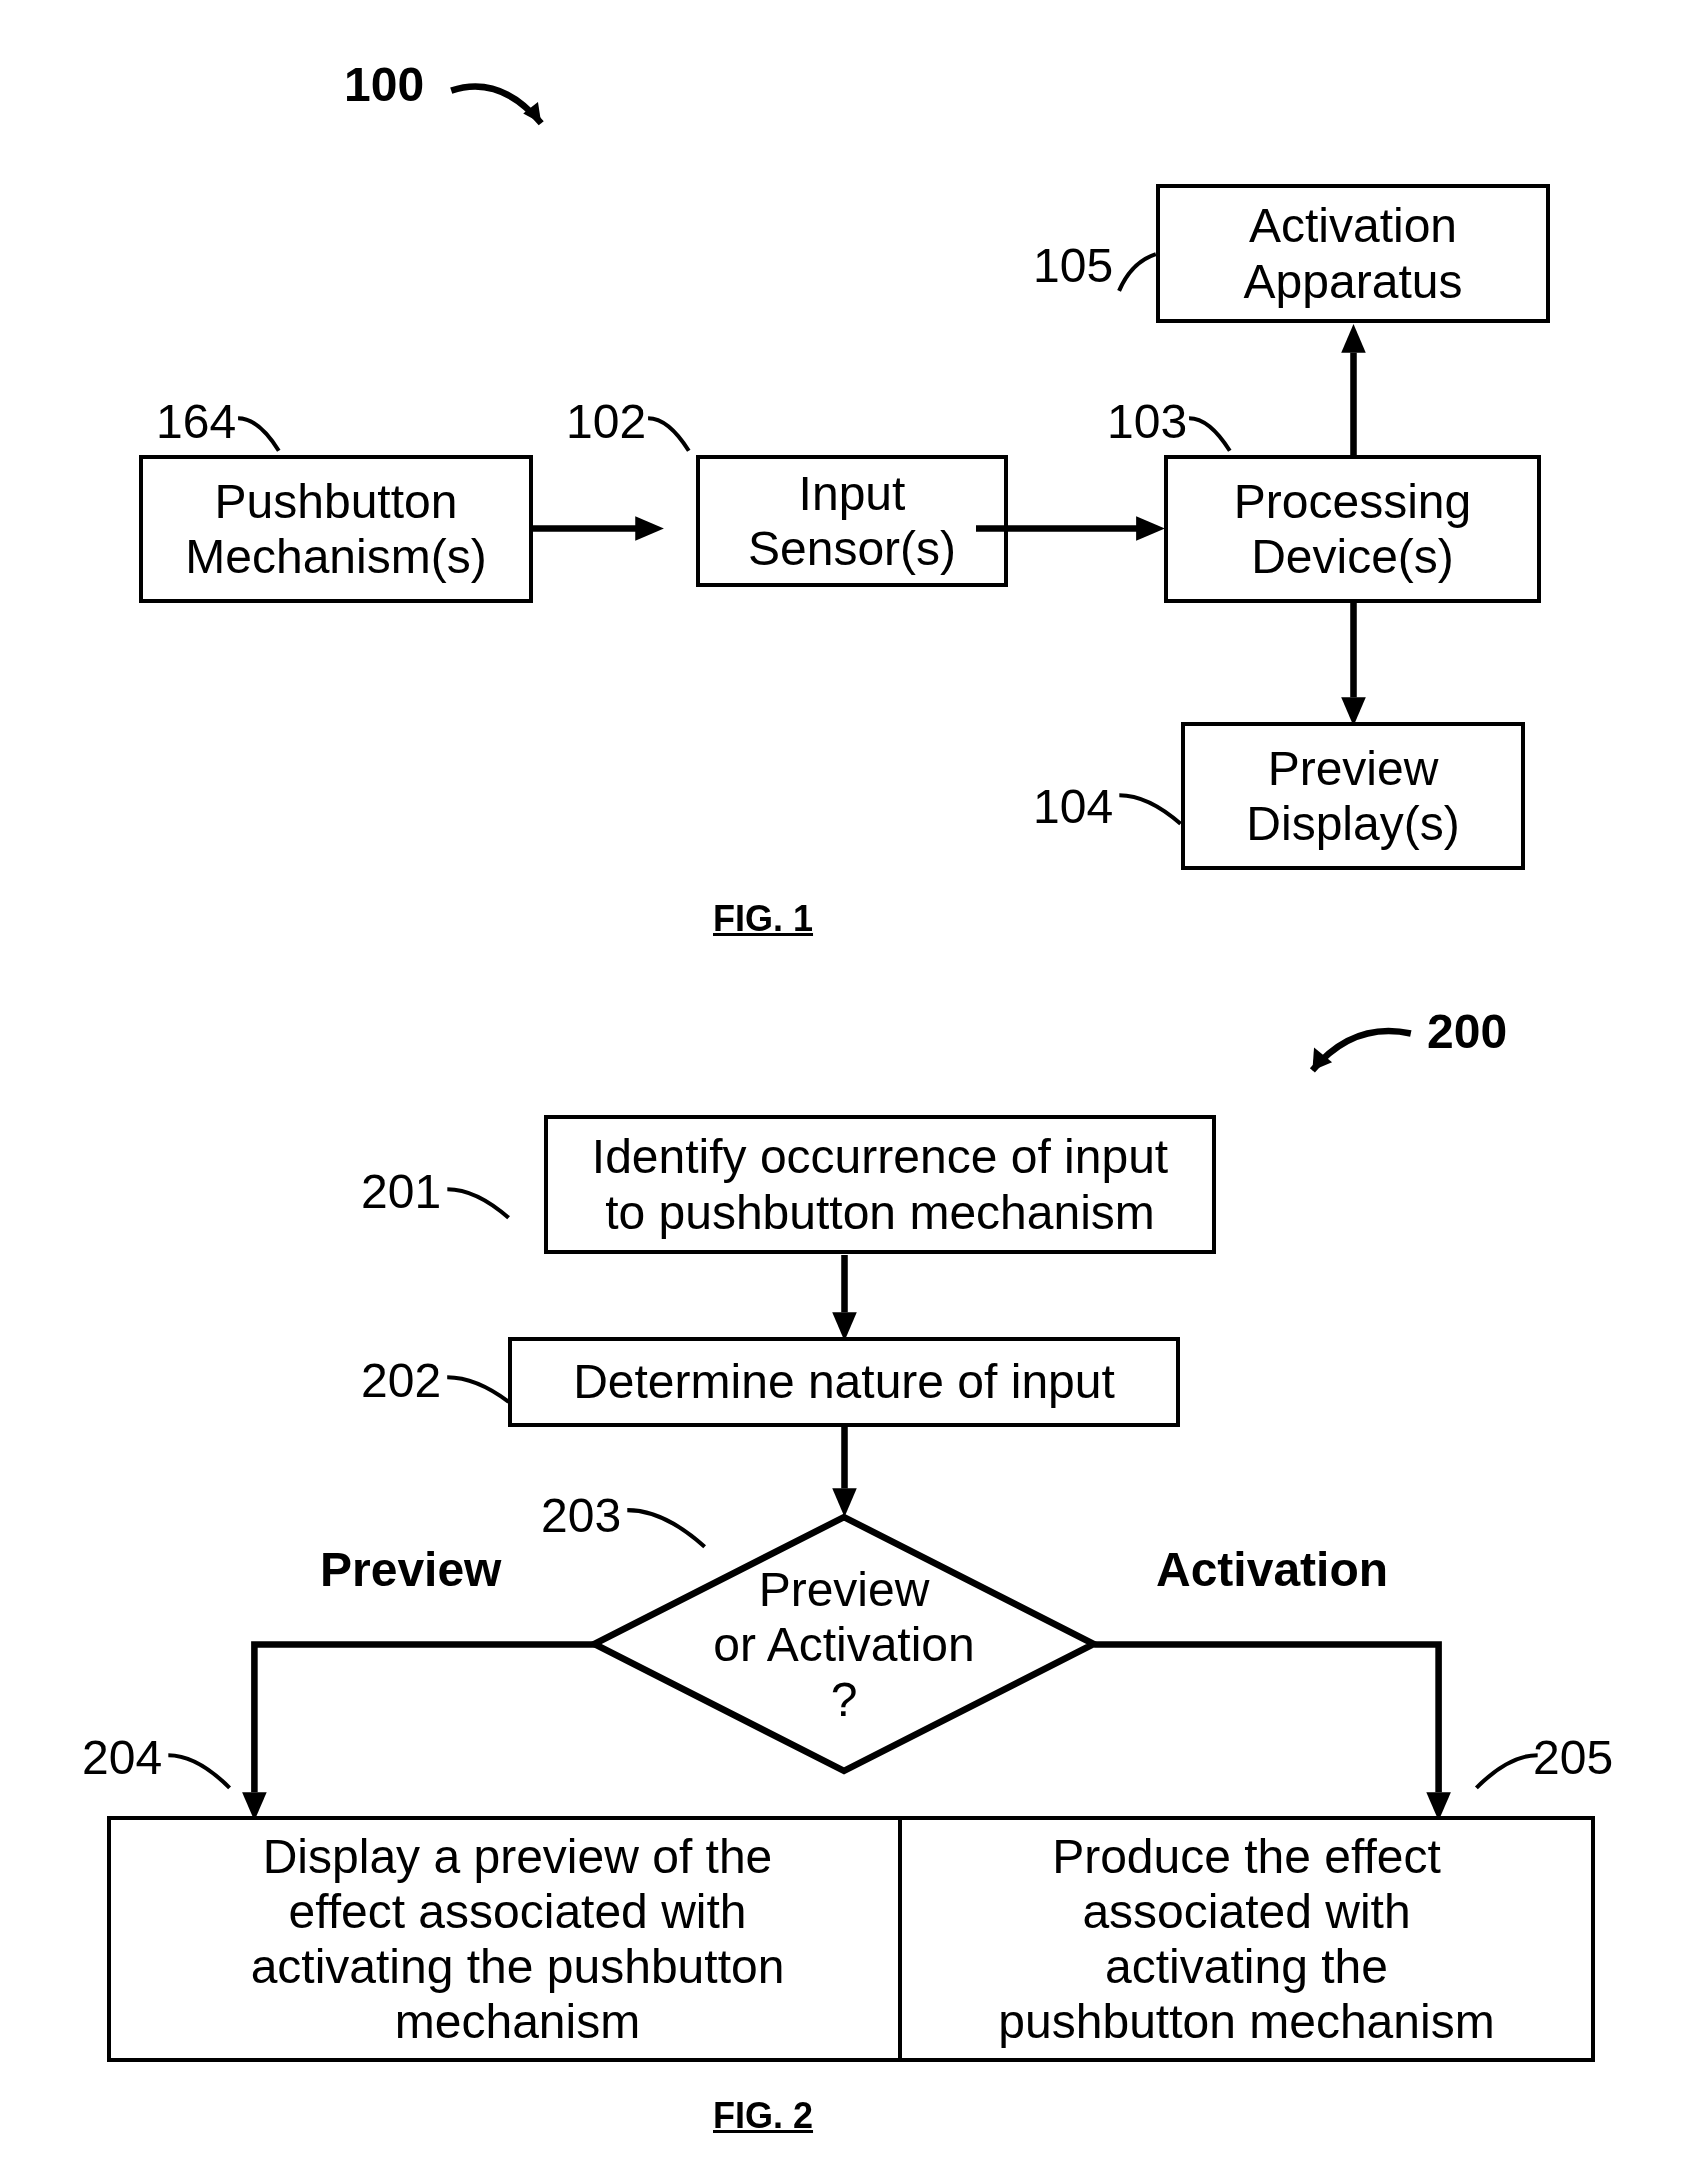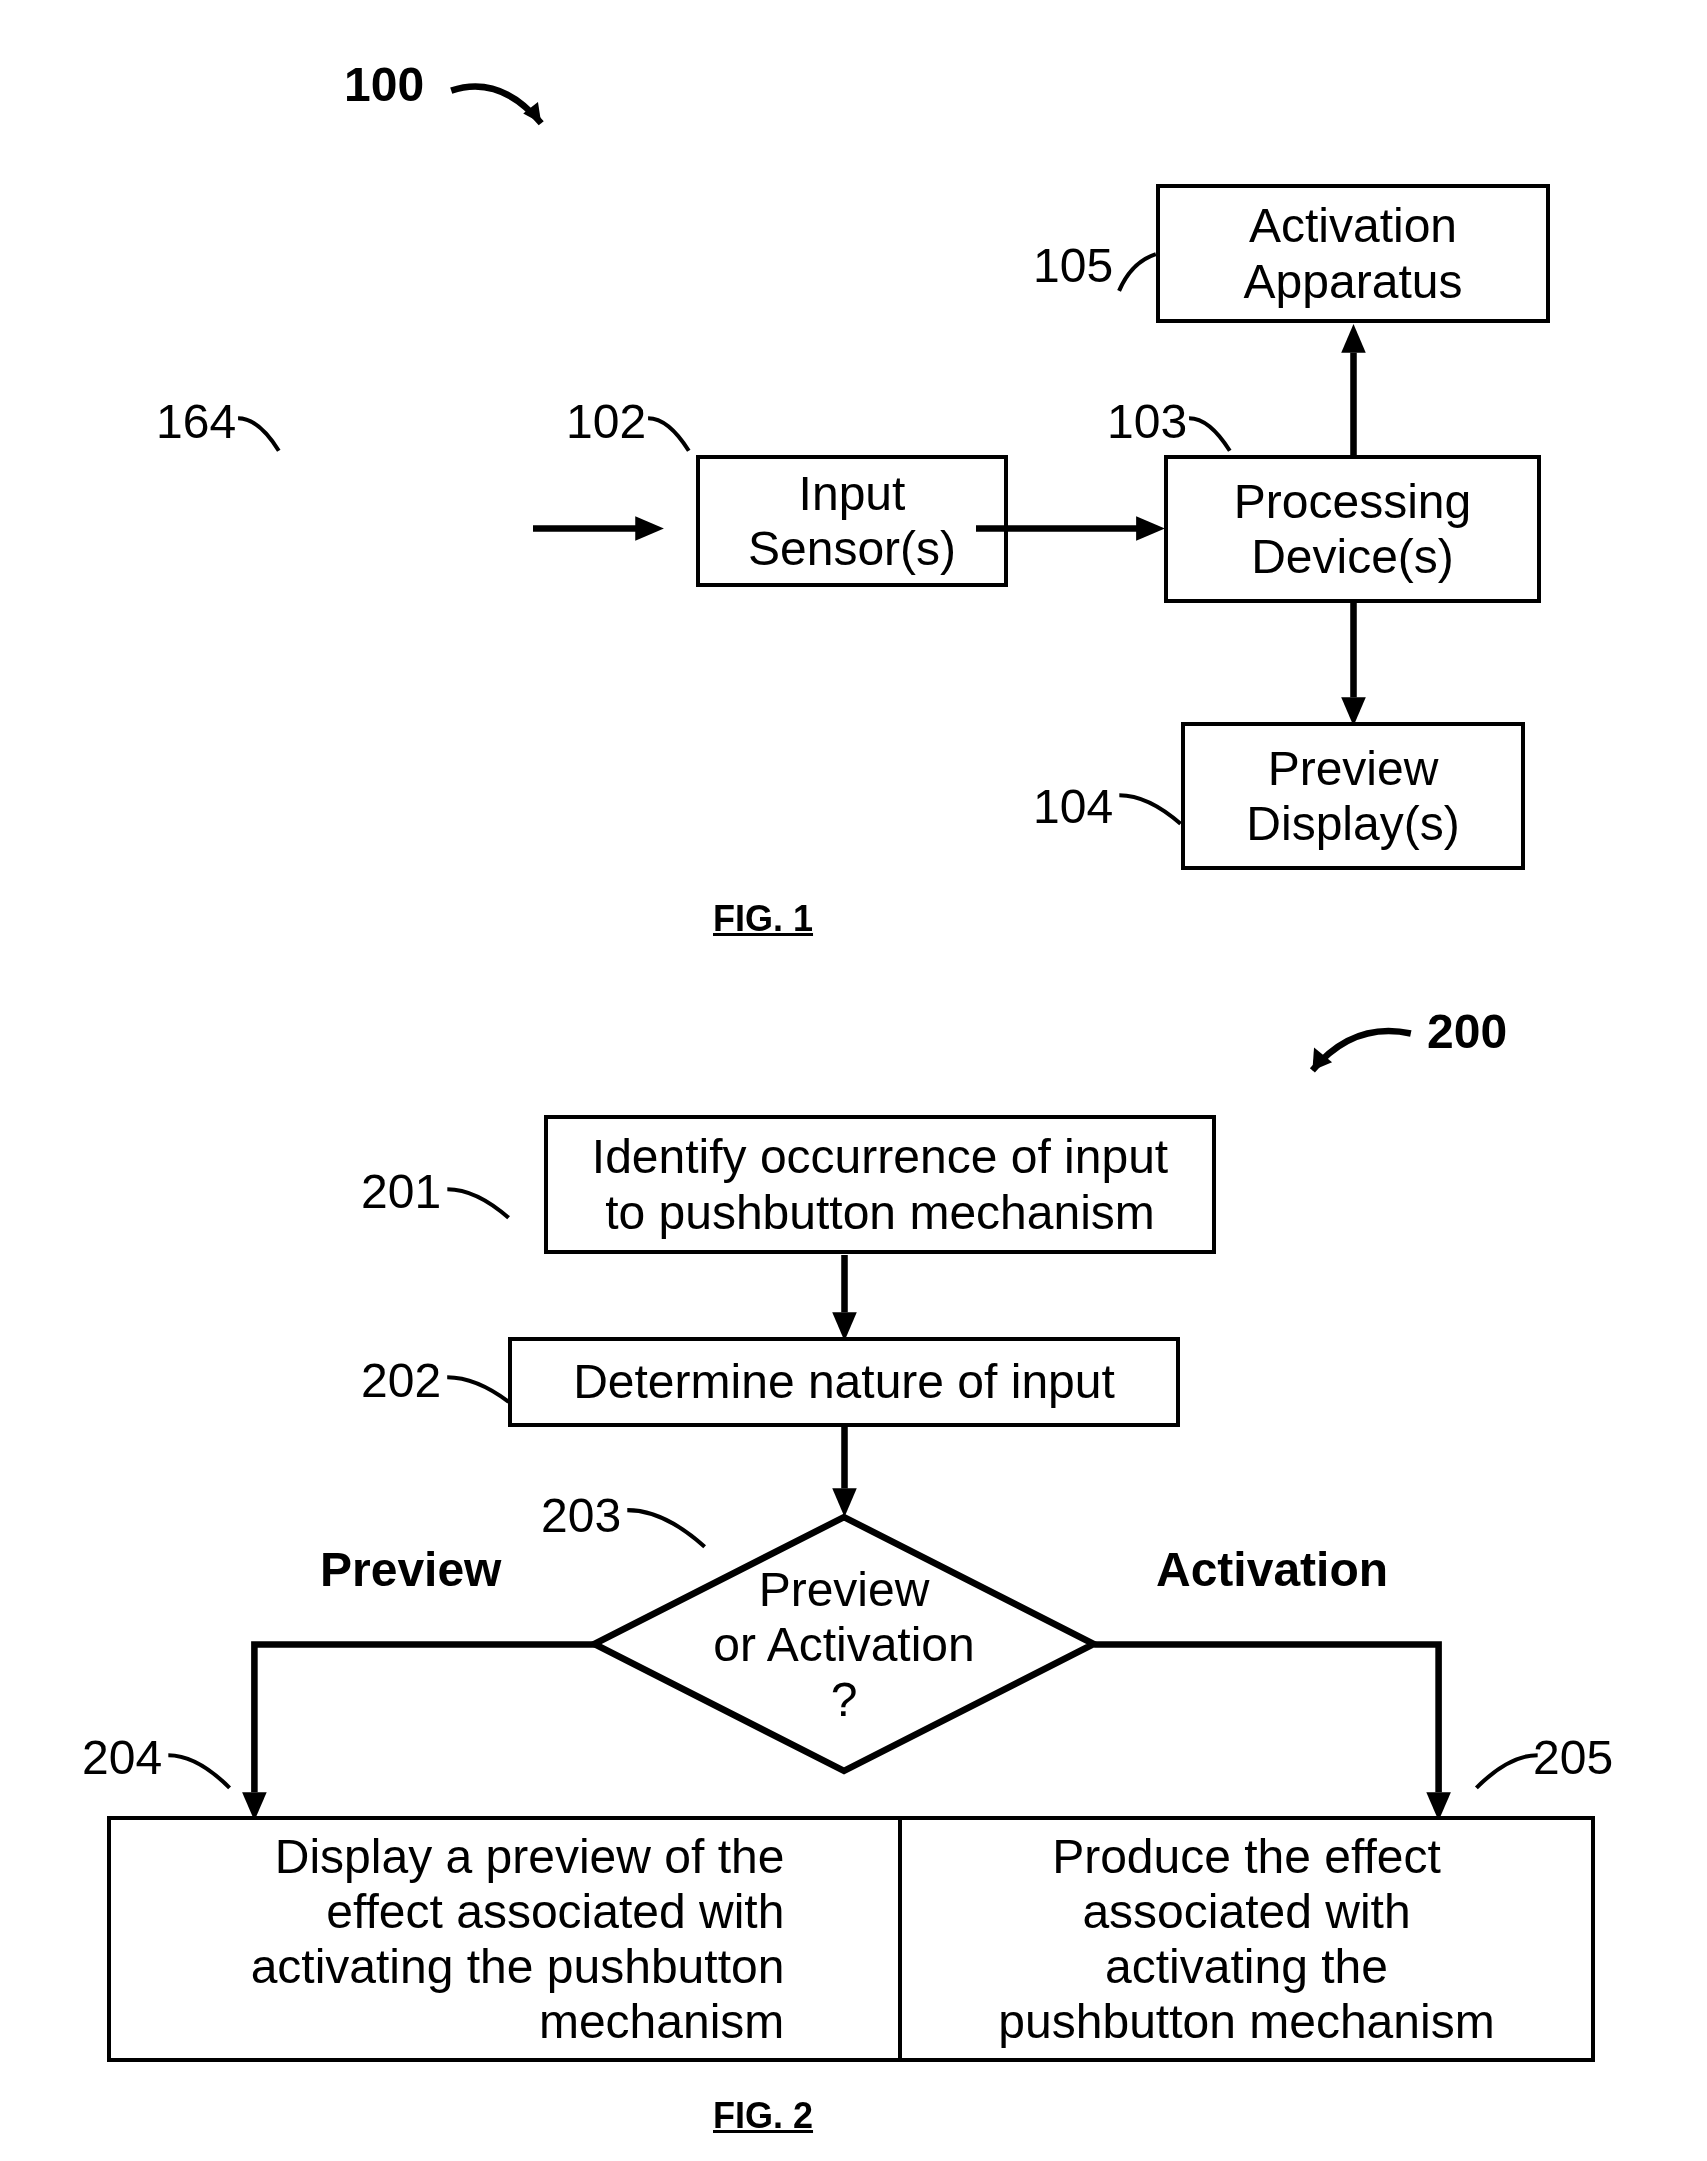--- a/index.html
+++ b/index.html
@@ -60,20 +60,24 @@
 
   <div class="box" style="left:1156px; top:184px; width:394px; height:139px;">
     <span style="white-space:pre-line;">Activation
 Apparatus</span>
   </div>
   <div class="label" style="left:1033px; top:238px;">105</div>
   <svg class="arrow" style="left:1115px; top:246px;" width="49" height="49" viewBox="0 0 60 60">
     <path d="M5 55 Q 20 20 50 10" stroke="#000" stroke-width="5" fill="none"></path>
   </svg>
 
+  <div class="box" style="left:139px; top:455px; width:394px; height:148px;">
+    <span style="white-space:pre-line;">Pushbutton
+Mechanism(s)</span>
+  </div>
 
   <div class="box" style="left:664px; top:455px; width:312px; height:132px;margin-left:32px;">
     <span style="white-space:pre-line;">Input
 Sensor(s)</span>
   </div>
 
   <div class="box" style="left:1164px; top:455px; width:377px; height:148px;">
     <span style="white-space:pre-line;">Processing
 Device(s)</span>
   </div>
@@ -182,21 +186,21 @@
   <svg class="arrow" style="left:1086px; top:1628px;" width="369" height="193" viewBox="0 0 450 235">
     <polyline points="10,20 430,20 430,200" stroke="#000" stroke-width="8" fill="none"></polyline>
     <polygon points="430,235 415,200 445,200" fill="#000"></polygon>
   </svg>
 
   <div class="label" style="left:82px; top:1730px;">204</div>
   <svg class="arrow" style="left:164px; top:1747px;" width="74" height="49" viewBox="0 0 90 60">
       <path d="M5 10 Q 40 10 80 50" stroke="#000" stroke-width="5" fill="none"></path>
     </svg>
 
-  <div class="box" style="left:107px; top:1816px; width:821px; height:246px;text-align:right;">
+  <div class="box" style="left:107px; top:1816px; width:821px; height:246px;">
     <span style="white-space:pre-line;">Display a preview of the
 effect associated with
 activating the pushbutton
 mechanism</span>
   </div>
 
   <div class="label" style="left:1533px; top:1730px;">205</div>
   <svg class="arrow" style="left:1468px; top:1747px;" width="74" height="49" viewBox="0 0 90 60">
       <path d="M85 10 Q 50 10 10 50" stroke="#000" stroke-width="5" fill="none"></path>
     </svg>

